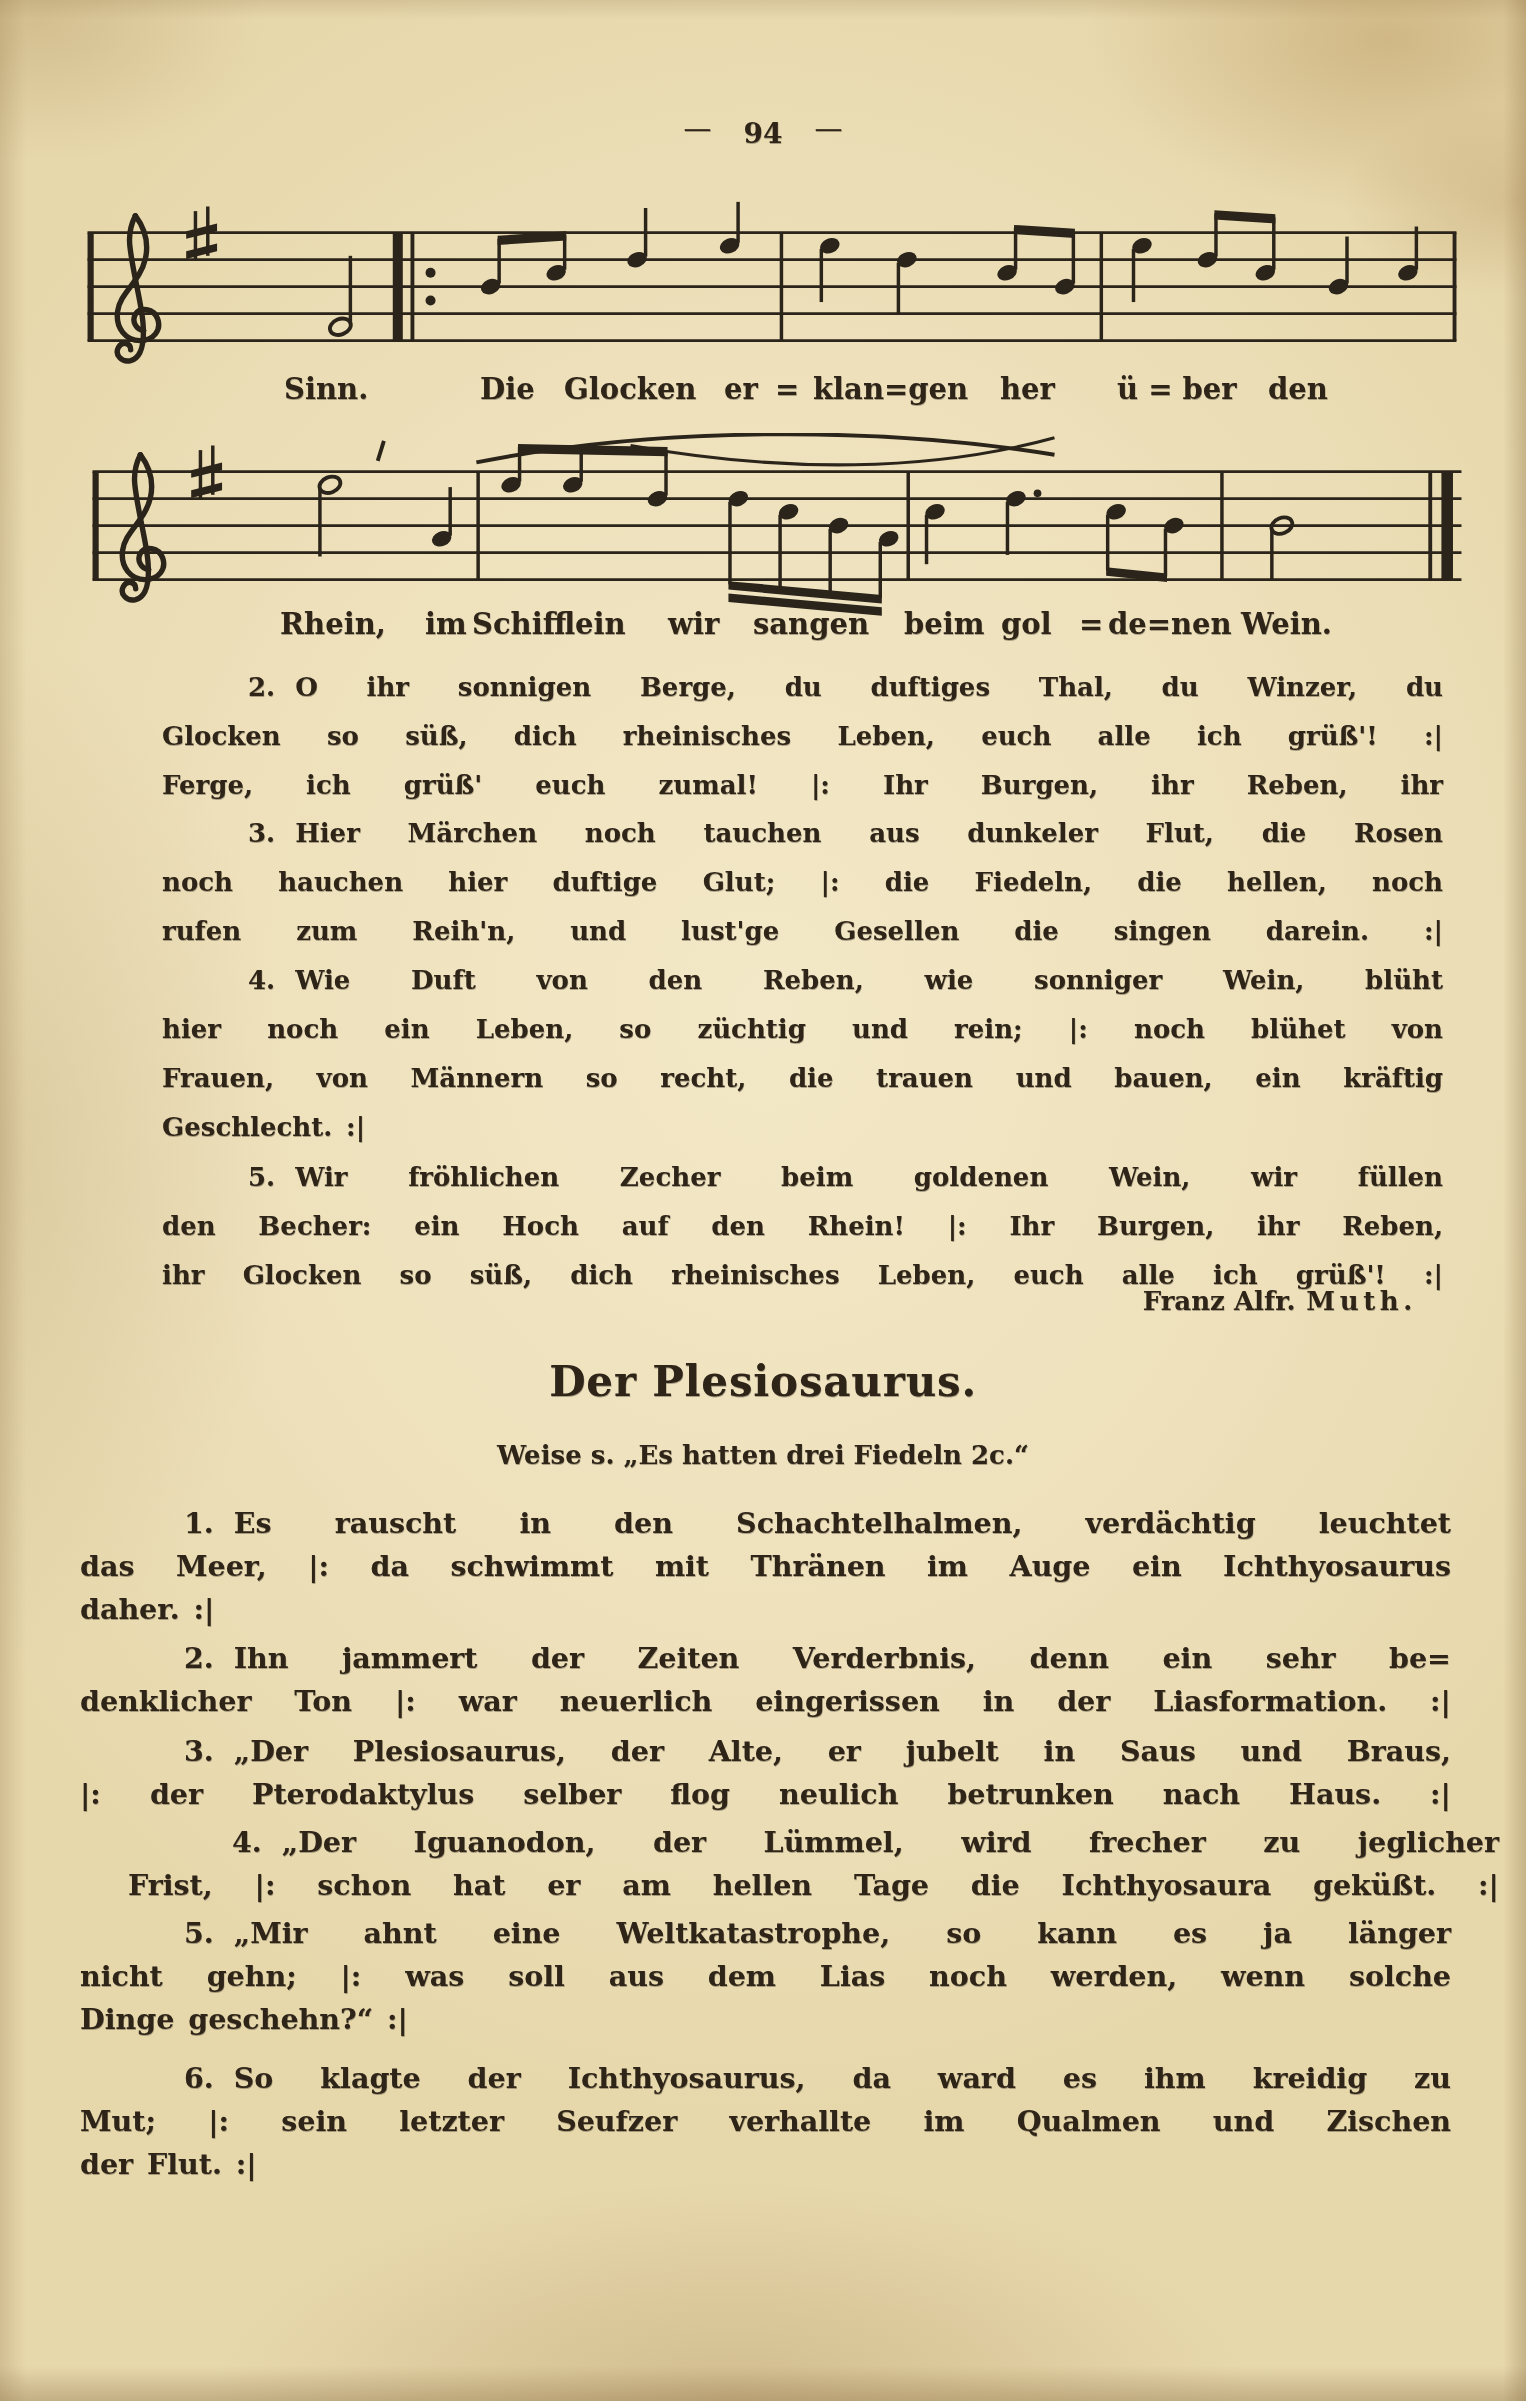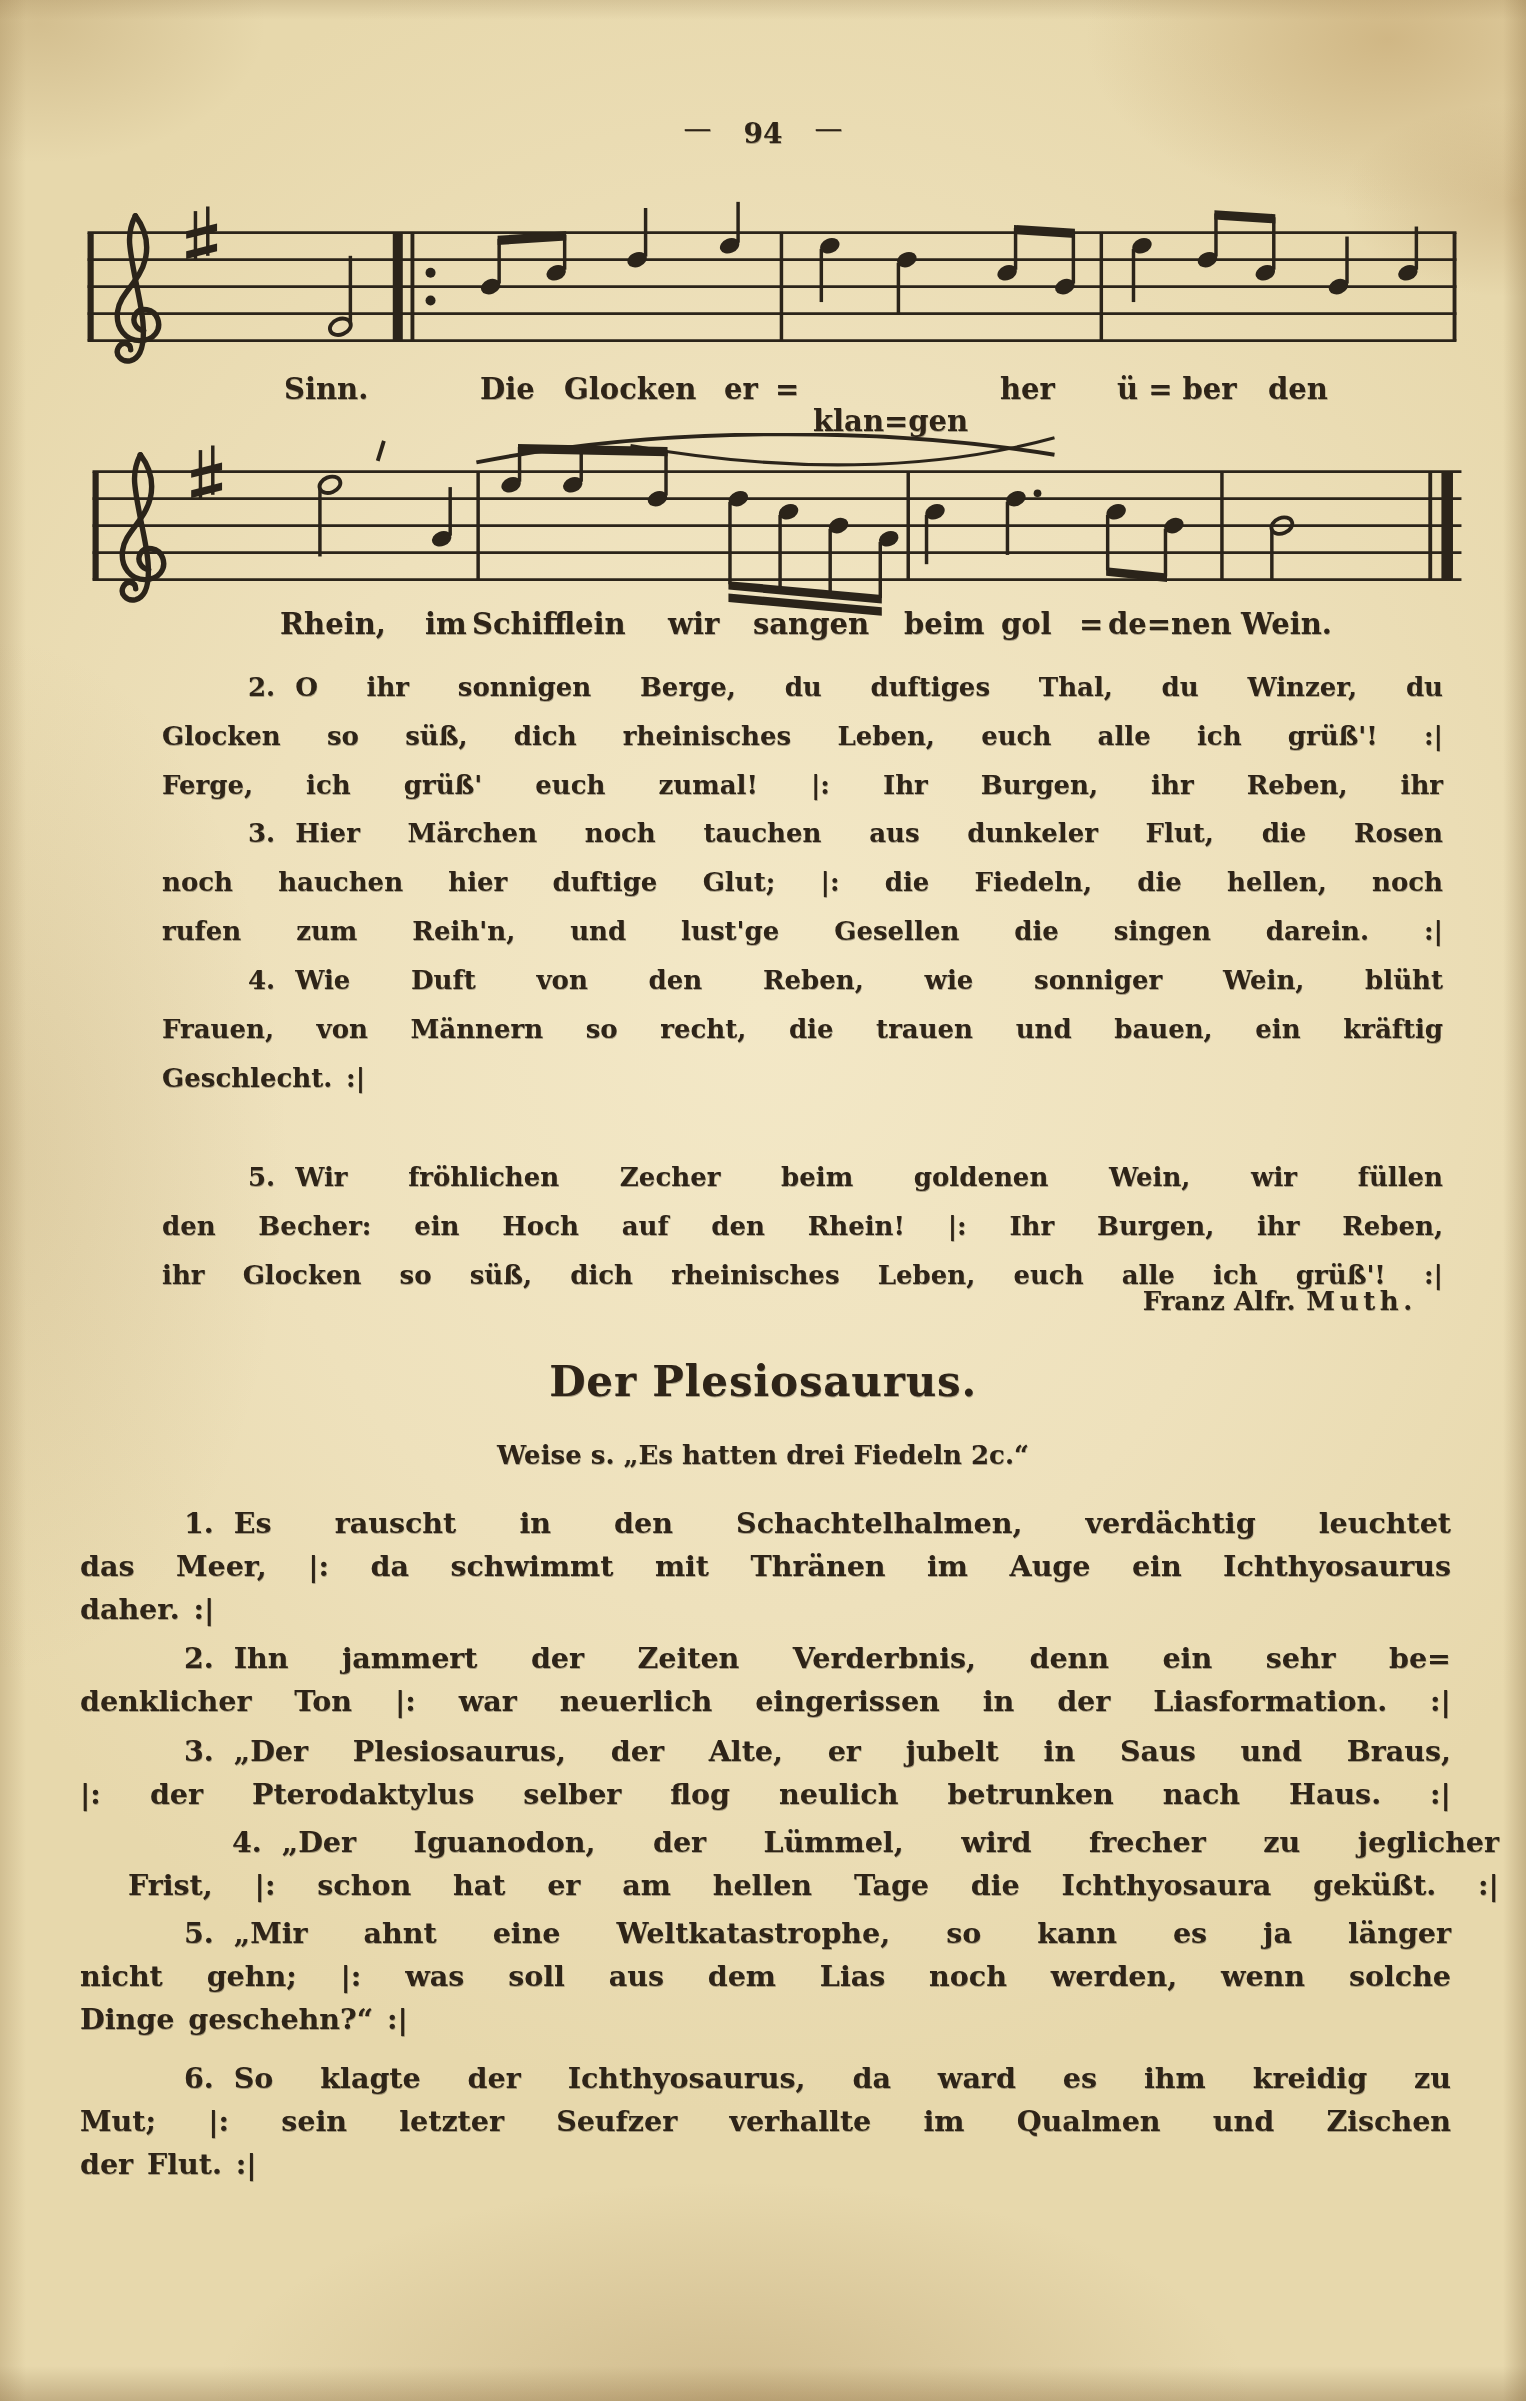--- a/index.html
+++ b/index.html
@@ -143,21 +143,21 @@
       <rect class="mus-fill" x="1773" y="50" width="5" height="140"></rect>
     </svg>
   </div>
 
   <div>
     <span class="lyr ink" style="left:284px;  top:372px;">Sinn.</span>
     <span class="lyr ink" style="left:480px;  top:372px;">Die</span>
     <span class="lyr ink" style="left:564px;  top:372px;">Glocken</span>
     <span class="lyr ink" style="left:724px;  top:372px;">er</span>
     <span class="lyr ink" style="left:775px; top:372px;">=</span>
-    <span class="lyr ink" style="left:813px; top:372px;margin-top:32px;">klan=gen</span>
+    <span class="lyr ink" style="left:813px; top:372px;">klan=gen</span>
     <span class="lyr ink" style="left:1000px; top:372px;">her</span>
     <span class="lyr ink" style="left:1117px; top:372px;">ü = ber</span>
     <span class="lyr ink" style="left:1268px; top:372px;">den</span>
   </div>
 
   <div class="staff-box" style="left:91px; top:433px;">
     <svg width="1372" height="193" viewBox="0 0 1780 250">
       <g class="mus" stroke-width="3.5">
         <line x1="2" y1="50" x2="1778" y2="50"></line>
         <line x1="2" y1="85" x2="1778" y2="85"></line>
@@ -258,20 +258,21 @@
   </div>
 
   <div class="verse s1v ink" style="top:809px;">
     <div class="vline first"><span class="vnum">3.</span><span>Hier Märchen noch tauchen aus dunkeler Flut, die Rosen</span></div>
     <div class="vline">noch hauchen hier duftige Glut; |: die Fiedeln, die hellen, noch</div>
     <div class="vline">rufen zum Reih'n, und lust'ge Gesellen die singen darein. :|</div>
   </div>
 
   <div class="verse s1v ink" style="top:956px;">
     <div class="vline first"><span class="vnum">4.</span><span>Wie Duft von den Reben, wie sonniger Wein, blüht</span></div>
+    <div class="vline">hier noch ein Leben, so züchtig und rein; |: noch blühet von</div>
     <div class="vline">Frauen, von Männern so recht, die trauen und bauen, ein kräftig</div>
     <div class="vline end">Geschlecht. :|</div>
   </div>
 
   <div class="verse s1v ink" style="top:1153px;">
     <div class="vline first"><span class="vnum">5.</span><span>Wir fröhlichen Zecher beim goldenen Wein, wir füllen</span></div>
     <div class="vline">den Becher: ein Hoch auf den Rhein! |: Ihr Burgen, ihr Reben,</div>
     <div class="vline">ihr Glocken so süß, dich rheinisches Leben, euch alle ich grüß'! :|</div>
   </div>
 

